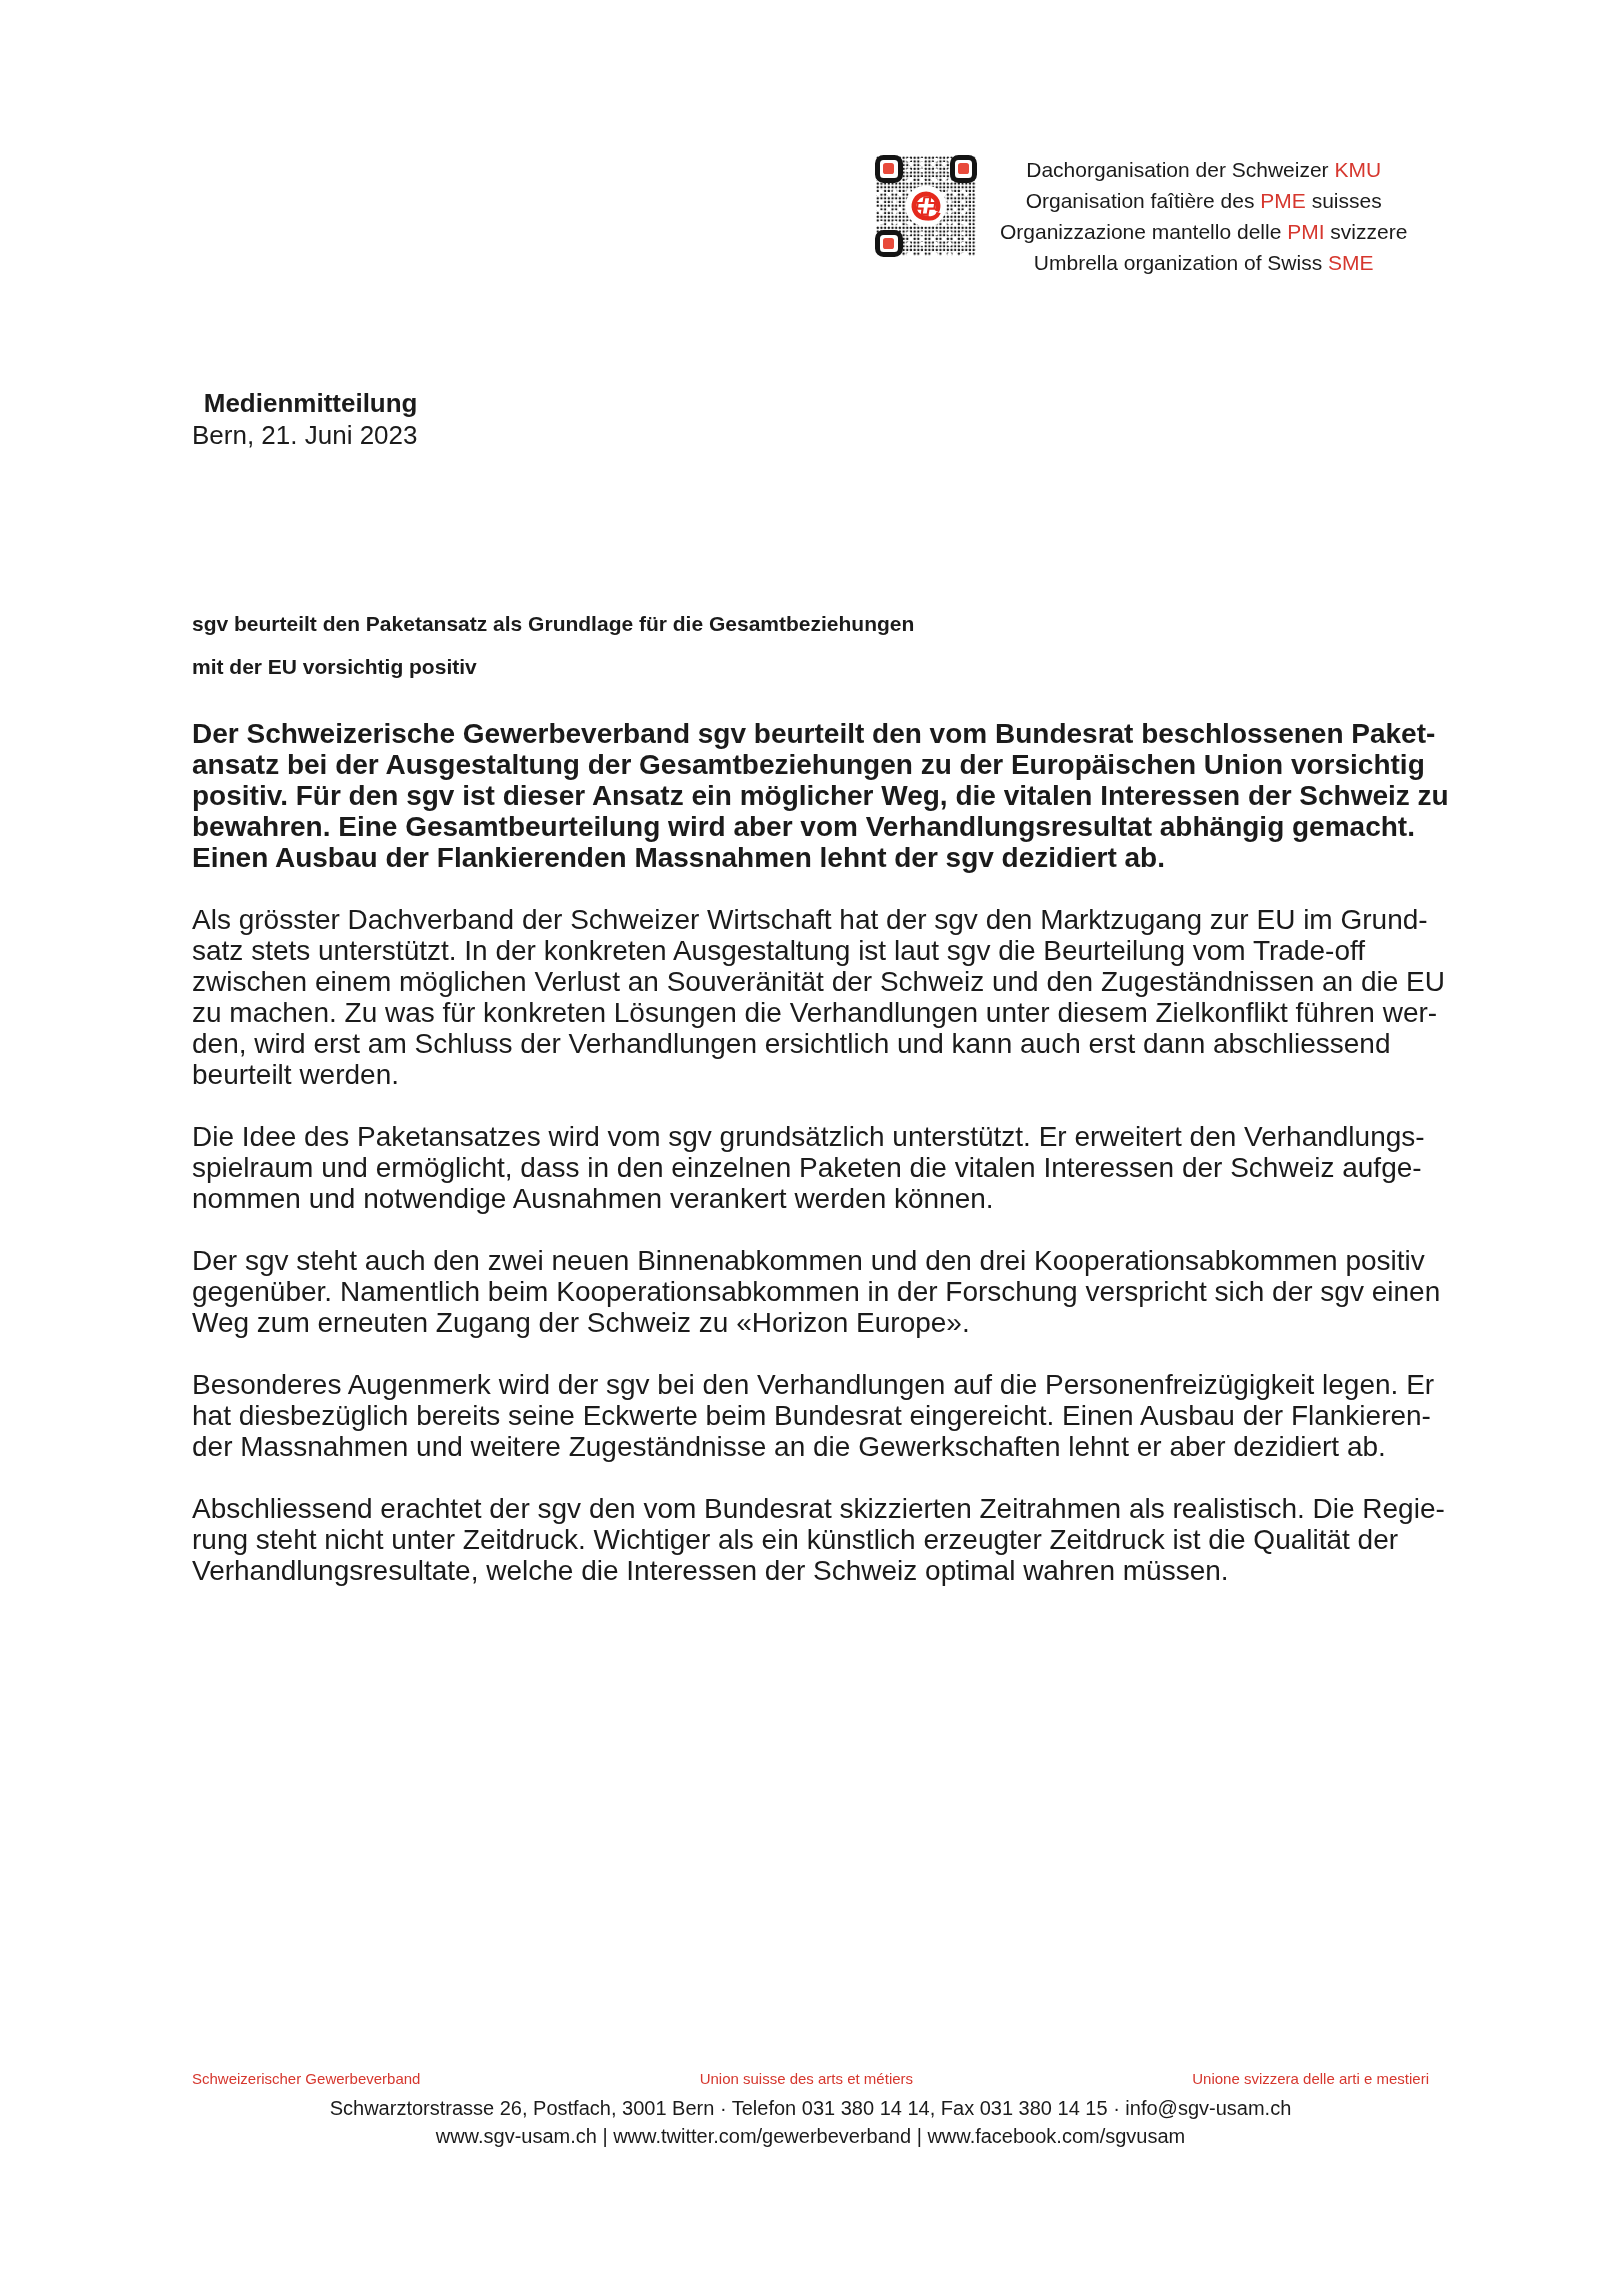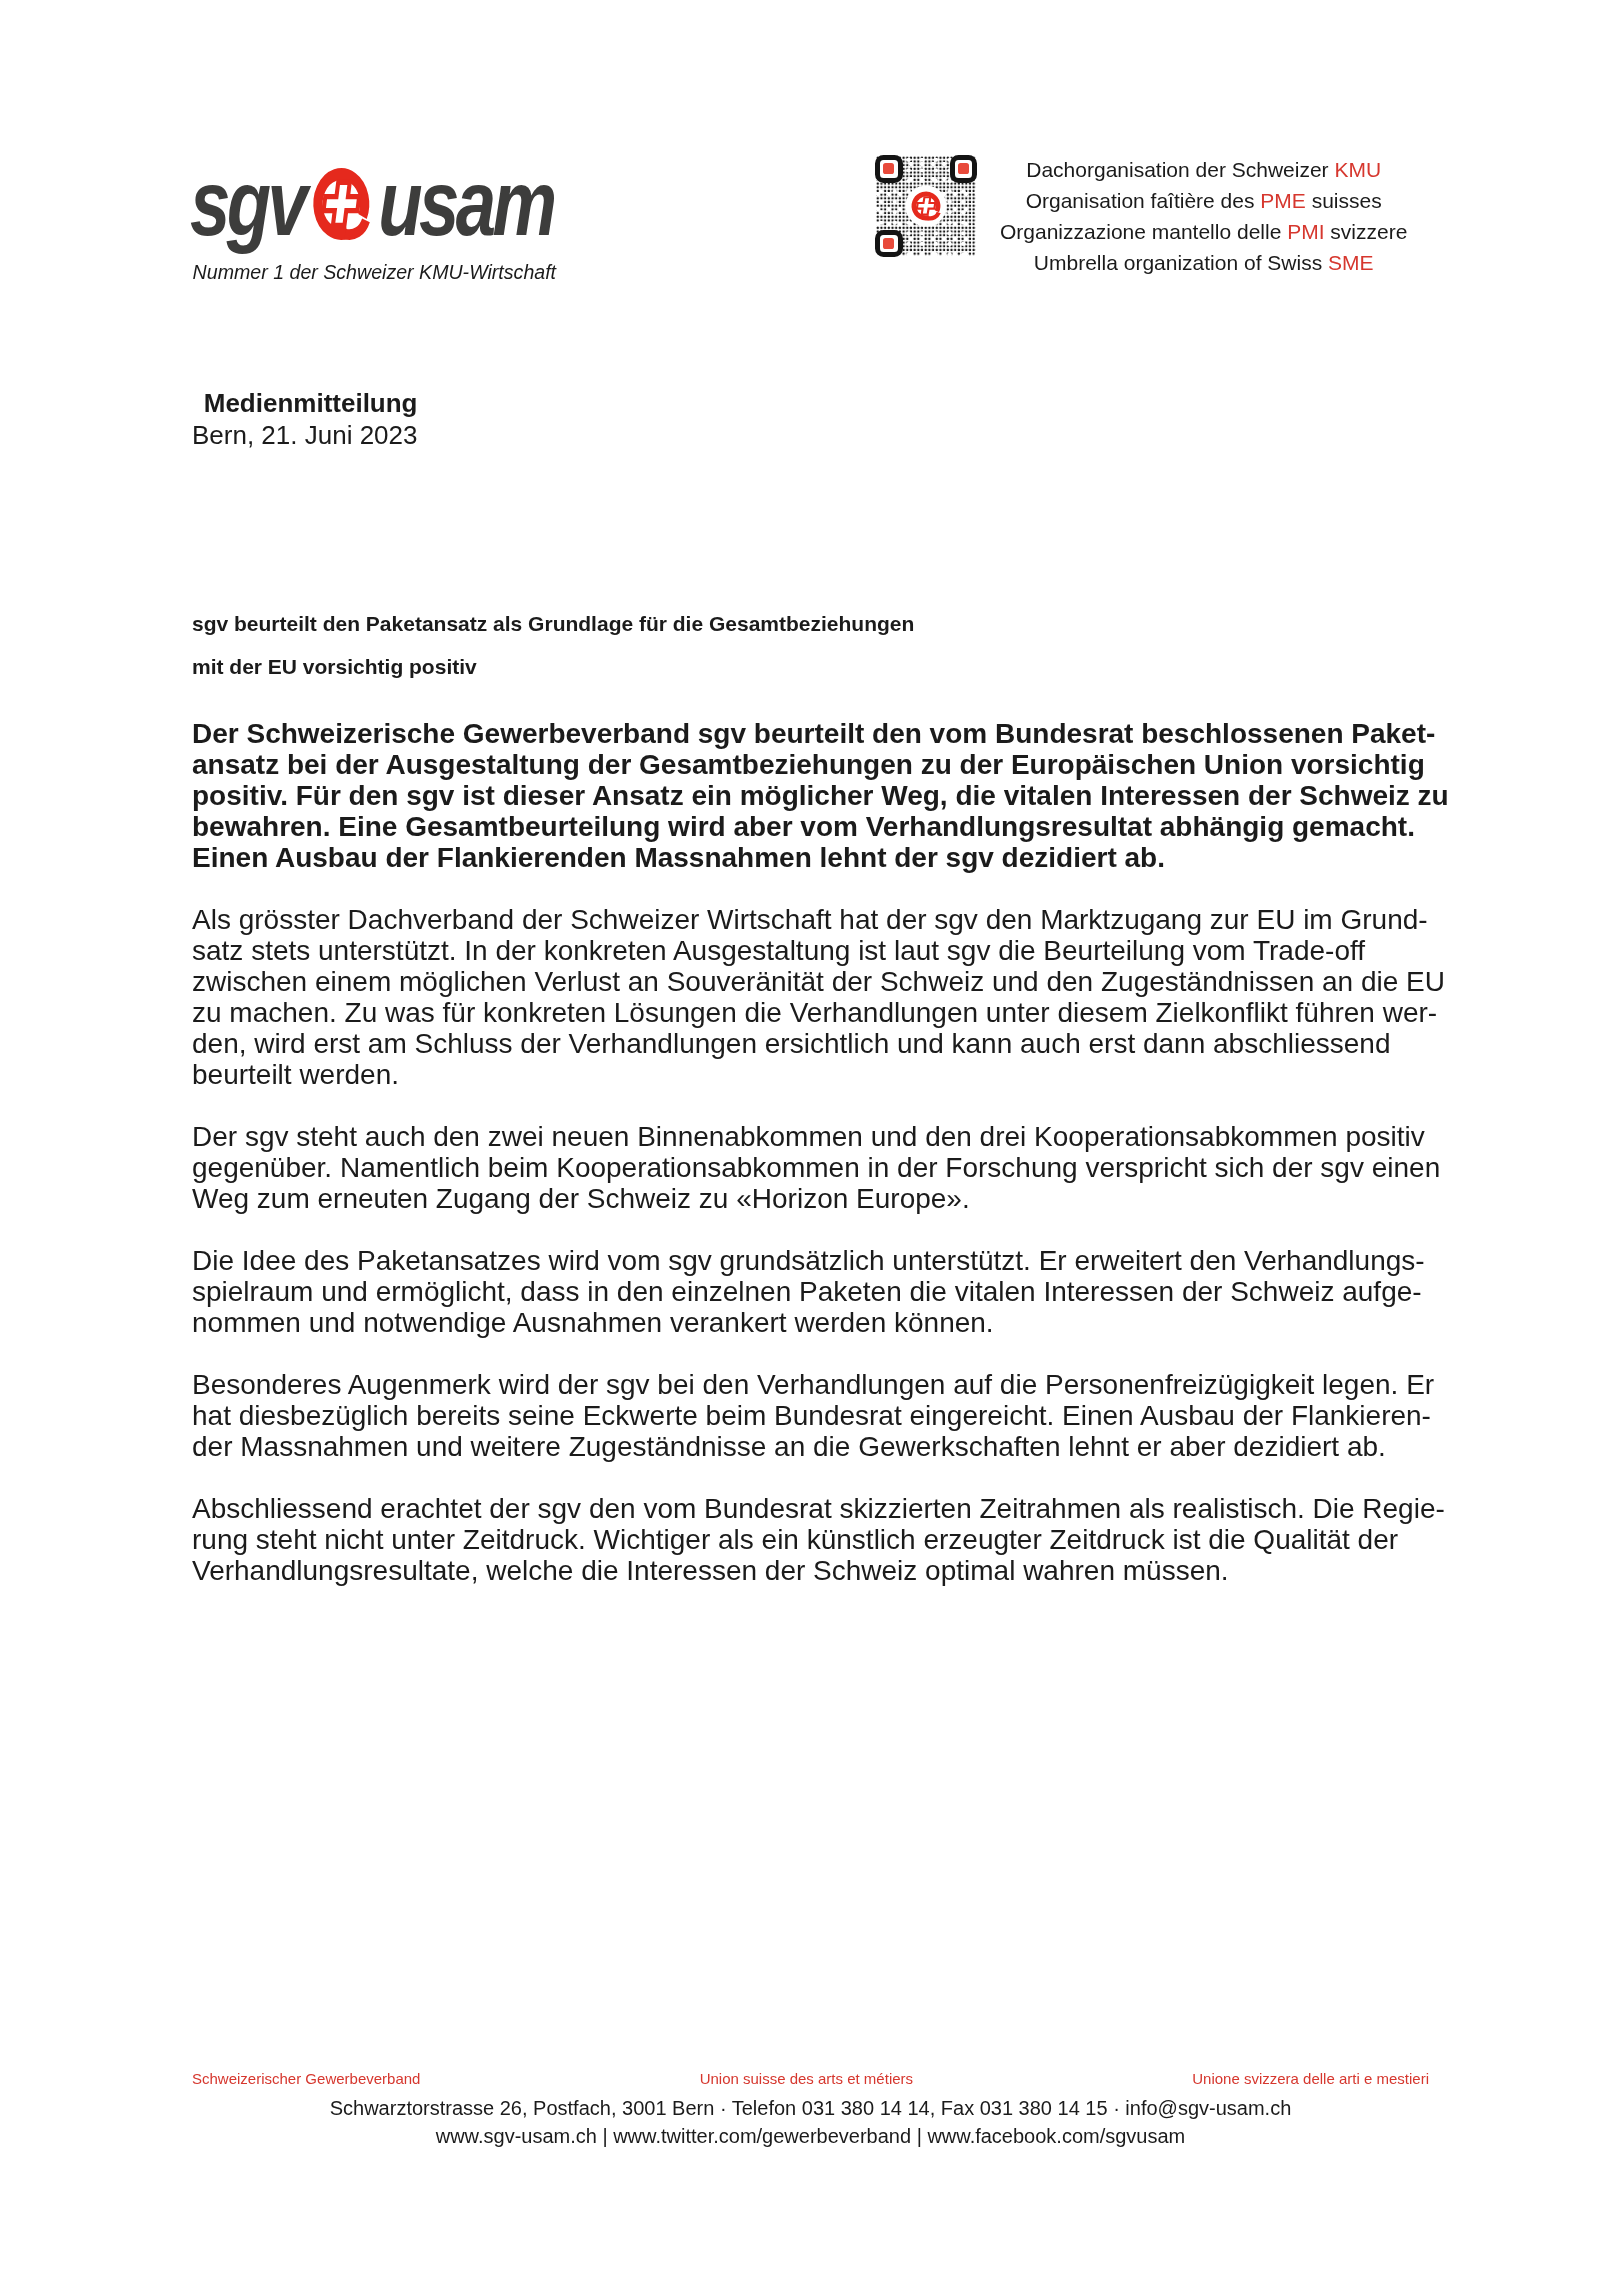--- a/index.html
+++ b/index.html
@@ -65,36 +65,20 @@
     color:var(--accent-red,#d6372e); font-size:15px; line-height:26px;
   }
   .footer-address { margin-top:3px; text-align:center; font-size:20px; line-height:27.5px; }
   .footer-links  { text-align:center; font-size:20px; line-height:27.5px; }
 </style>
 </head>
 <body>
 
 <div class="page">
 
-  <div class="logo-block">
-    <div class="logo-row">
-      <span class="logo-word">sgv</span>
-      <span class="logo-emblem">
-        <svg viewBox="0 0 100 100" width="82" height="82">
-          <circle cx="50" cy="50" r="36.5" fill="none" stroke="#e5291d" stroke-width="14.5" stroke-dasharray="197 32.3" transform="rotate(75 50 50)"></circle>
-          <path d="M56 86.5 C 70 89.5 83.5 83 88.5 70" fill="none" stroke="#e5291d" stroke-width="13"></path>
-          <g transform="translate(50 50) skewX(-9) translate(-50 -50)">
-            <path d="M41 23.5 h18 v17.5 h17.5 v17 h-17.5 v18 h-18 v-18 h-17.5 v-17 h17.5 z" fill="#ffffff" stroke="#e5291d" stroke-width="6.5"></path>
-          </g>
-        </svg>
-      </span>
-      <span class="logo-word">usam</span>
-    </div>
-    <div class="tagline">Nummer 1 der Schweizer KMU-Wirtschaft</div>
-  </div>
 
   <div class="qr">
     <div class="qr-dots"></div>
     <div class="finder finder-tl">
         <div class="finder-dot"></div>
       </div>
     <div class="finder finder-tr">
         <div class="finder-dot"></div>
       </div>
     <div class="finder finder-bl">
@@ -130,26 +114,26 @@
 ansatz bei der Ausgestaltung der Gesamtbeziehungen zu der Europäischen Union vorsichtig
 positiv. Für den sgv ist dieser Ansatz ein möglicher Weg, die vitalen Interessen der Schweiz zu
 bewahren. Eine Gesamtbeurteilung wird aber vom Verhandlungsresultat abhängig gemacht.
 Einen Ausbau der Flankierenden Massnahmen lehnt der sgv dezidiert ab.</p>
     <p class="para">Als grösster Dachverband der Schweizer Wirtschaft hat der sgv den Marktzugang zur EU im Grund-
 satz stets unterstützt. In der konkreten Ausgestaltung ist laut sgv die Beurteilung vom Trade-off
 zwischen einem möglichen Verlust an Souveränität der Schweiz und den Zugeständnissen an die EU
 zu machen. Zu was für konkreten Lösungen die Verhandlungen unter diesem Zielkonflikt führen wer-
 den, wird erst am Schluss der Verhandlungen ersichtlich und kann auch erst dann abschliessend
 beurteilt werden.</p>
+    <p class="para">Die Idee des Paketansatzes wird vom sgv grundsätzlich unterstützt. Er erweitert den Verhandlungs-
+spielraum und ermöglicht, dass in den einzelnen Paketen die vitalen Interessen der Schweiz aufge-
+nommen und notwendige Ausnahmen verankert werden können.</p>
     <p class="para">Der sgv steht auch den zwei neuen Binnenabkommen und den drei Kooperationsabkommen positiv
 gegenüber. Namentlich beim Kooperationsabkommen in der Forschung verspricht sich der sgv einen
 Weg zum erneuten Zugang der Schweiz zu «Horizon Europe».</p>
-    <p class="para">Die Idee des Paketansatzes wird vom sgv grundsätzlich unterstützt. Er erweitert den Verhandlungs-
-spielraum und ermöglicht, dass in den einzelnen Paketen die vitalen Interessen der Schweiz aufge-
-nommen und notwendige Ausnahmen verankert werden können.</p>
     <p class="para">Besonderes Augenmerk wird der sgv bei den Verhandlungen auf die Personenfreizügigkeit legen. Er
 hat diesbezüglich bereits seine Eckwerte beim Bundesrat eingereicht. Einen Ausbau der Flankieren-
 der Massnahmen und weitere Zugeständnisse an die Gewerkschaften lehnt er aber dezidiert ab.</p>
     <p class="para">Abschliessend erachtet der sgv den vom Bundesrat skizzierten Zeitrahmen als realistisch. Die Regie-
 rung steht nicht unter Zeitdruck. Wichtiger als ein künstlich erzeugter Zeitdruck ist die Qualität der
 Verhandlungsresultate, welche die Interessen der Schweiz optimal wahren müssen.</p>
   </div>
 
   <div class="footer">
     <div class="footer-orgs">

